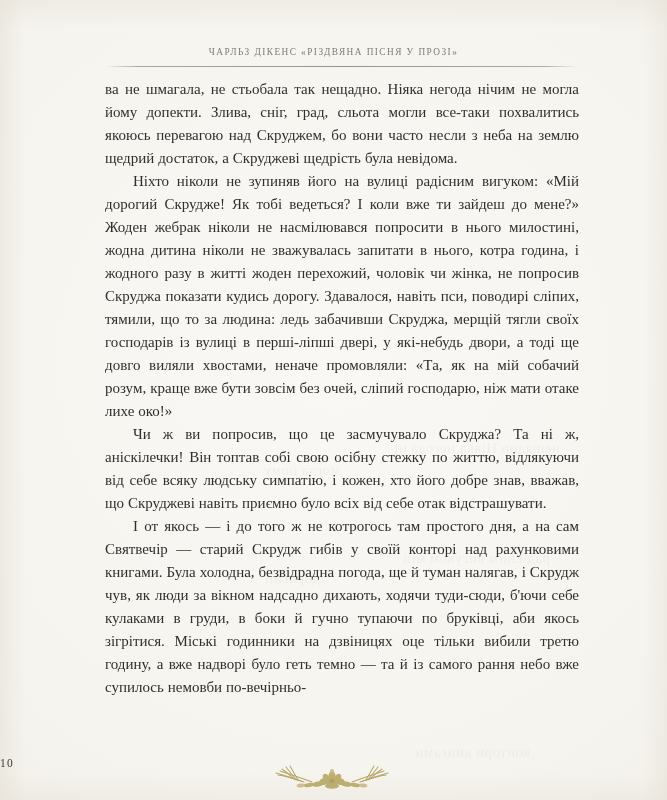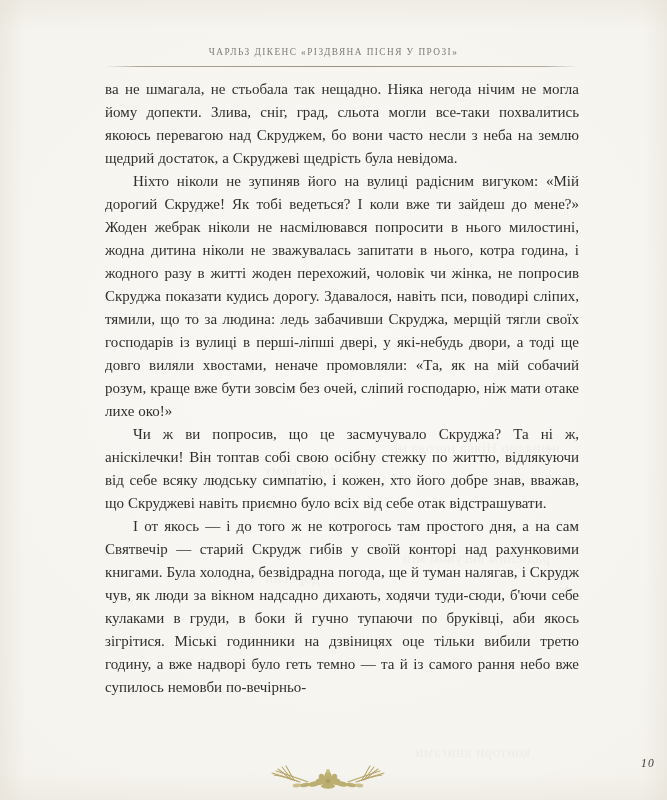--- a/index.html
+++ b/index.html
@@ -101,24 +101,23 @@
   .st1 { left: 300px; top: 438px; width: 260px; }
   .st2 { left: 120px; top: 460px; width: 220px; }
   .st3 { left: 310px; top: 548px; width: 240px; }
   .st4 { left: 120px; top: 568px; width: 200px; }
   .st5 { left: 330px; top: 742px; width: 200px; }
 
   
   .folio-wrap {
     position: absolute;
     left: 0;
-    right: 12px;
+    right: 4px;
     bottom: 8px;
-    text-align: right;
-    font-style: italic;
+    text-align: left;
   }
   .folio-number {
     font-size: 11.5px;
     letter-spacing: 1.2px;
     color: #3a3833;
     font-family: "Liberation Serif", "DejaVu Serif", serif;
     line-height: 12px;
     position: relative;
     z-index: 2;
   }

